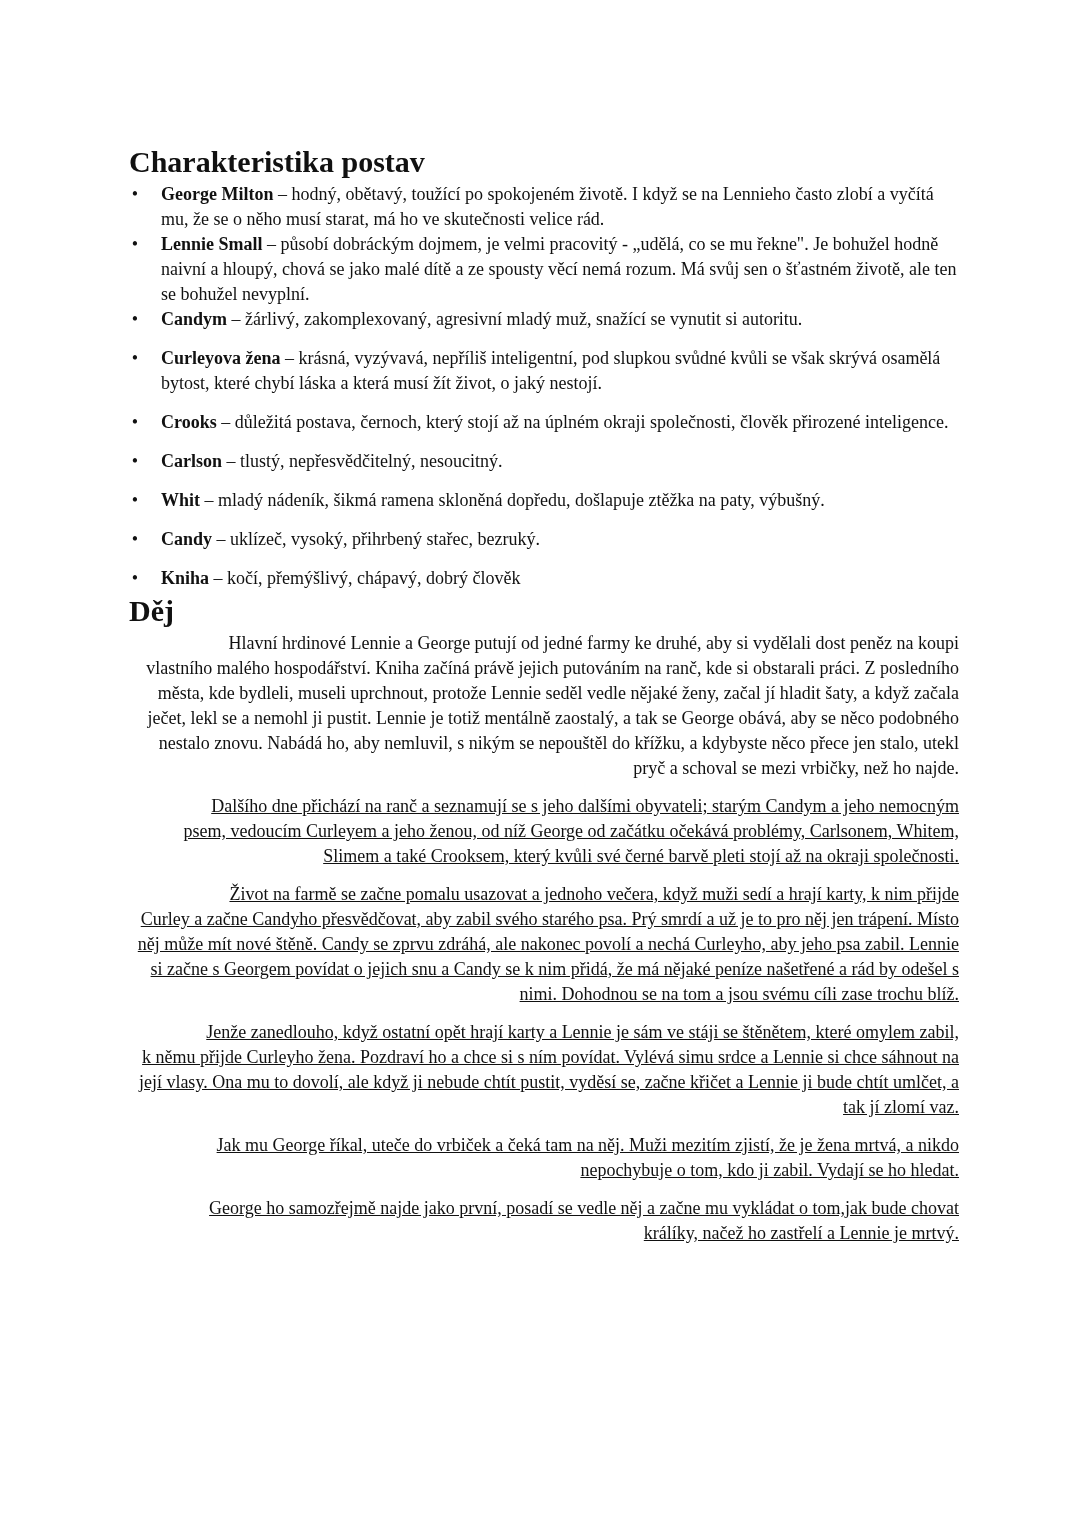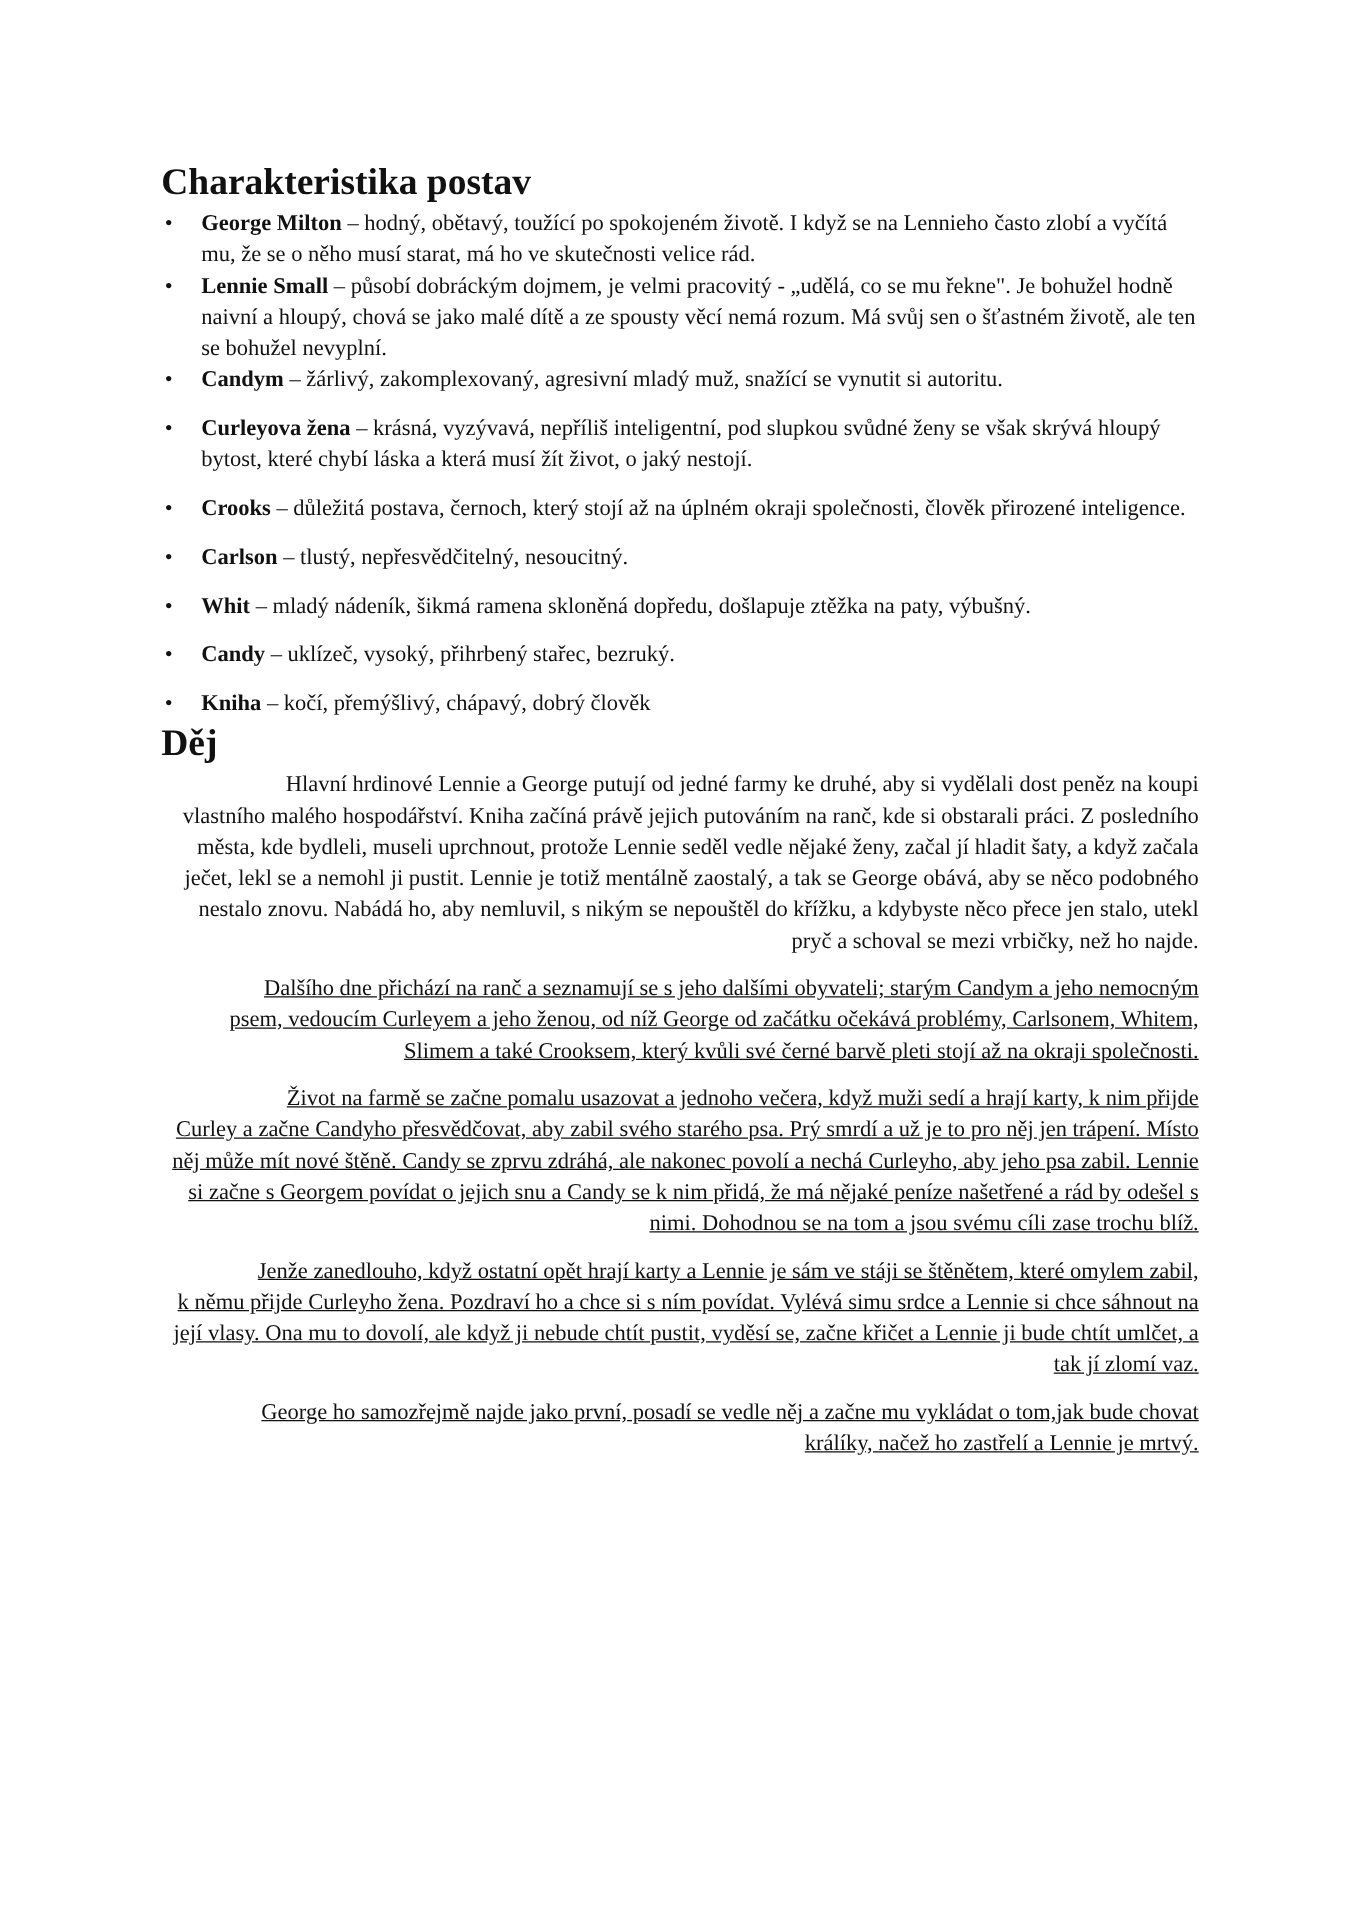--- a/index.html
+++ b/index.html
@@ -18,21 +18,21 @@
       width: 830px;
     }
     h1 {
       font-family: "Liberation Serif", "DejaVu Serif", serif;
       font-weight: bold;
       font-size: 30px;
       line-height: 36px;
       margin: 0;
       color: #111;
     }
-    h1.h-chars { margin-top: 0; }
+    h1.h-chars { margin-top: 16px; }
     h1.h-plot { margin-top: 2px; margin-bottom: 2px; }
     ul.chars {
       list-style: none;
       margin: 2px 0 0 0;
       padding: 0;
     }
     ul.chars li {
       position: relative;
       padding-left: 32px;
       font-size: 18px;
@@ -58,29 +58,30 @@
   </style>
 </head>
 <body>
 
 <div class="page">
   <h1 class="h-chars">Charakteristika postav</h1>
   <ul class="chars">
     <li><span class="bullet">•</span><b>George Milton</b><span> – hodný, obětavý, toužící po spokojeném životě. I když se na Lennieho často zlobí a vyčítá mu, že se o něho musí starat, má ho ve skutečnosti velice rád.</span></li>
     <li><span class="bullet">•</span><b>Lennie Small</b><span> – působí dobráckým dojmem, je velmi pracovitý - „udělá, co se mu řekne". Je bohužel hodně naivní a hloupý, chová se jako malé dítě a ze spousty věcí nemá rozum. Má svůj sen o šťastném životě, ale ten se bohužel nevyplní.</span></li>
     <li><span class="bullet">•</span><b>Candym</b><span> – žárlivý, zakomplexovaný, agresivní mladý muž, snažící se vynutit si autoritu.</span></li>
-    <li class="gap"><span class="bullet">•</span><b>Curleyova žena</b><span> – krásná, vyzývavá, nepříliš inteligentní, pod slupkou svůdné ženy se však skrývá hloupý bytost, které chybí láska a která musí žít život, o jaký nestojí.</span></li>
+    <li class="gap"><span class="bullet">•</span><b>Curleyova žena</b><span> – krásná, vyzývavá, nepříliš inteligentní, pod slupkou svůdné kvůli se však skrývá osamělá bytost, které chybí láska a která musí žít život, o jaký nestojí.</span></li>
     <li class="gap"><span class="bullet">•</span><b>Crooks</b><span> – důležitá postava, černoch, který stojí až na úplném okraji společnosti, člověk přirozené inteligence.</span></li>
     <li class="gap"><span class="bullet">•</span><b>Carlson</b><span> – tlustý, nepřesvědčitelný, nesoucitný.</span></li>
     <li class="gap"><span class="bullet">•</span><b>Whit</b><span> – mladý nádeník, šikmá ramena skloněná dopředu, došlapuje ztěžka na paty, výbušný.</span></li>
     <li class="gap"><span class="bullet">•</span><b>Candy</b><span> – uklízeč, vysoký, přihrbený stařec, bezruký.</span></li>
     <li class="gap"><span class="bullet">•</span><b>Kniha</b><span> – kočí, přemýšlivý, chápavý, dobrý člověk</span></li>
   </ul>
 
   <h1 class="h-plot">Děj</h1>
   <div>
     <p class="para">Hlavní hrdinové Lennie a George putují od jedné farmy ke druhé, aby si vydělali dost peněz na koupi vlastního malého hospodářství. Kniha začíná právě jejich putováním na ranč, kde si obstarali práci. Z posledního města, kde bydleli, museli uprchnout, protože Lennie seděl vedle nějaké ženy, začal jí hladit šaty, a když začala ječet, lekl se a nemohl ji pustit. Lennie je totiž mentálně zaostalý, a tak se George obává, aby se něco podobného nestalo znovu. Nabádá ho, aby nemluvil, s nikým se nepouštěl do křížku, a kdybyste něco přece jen stalo, utekl pryč a schoval se mezi vrbičky, než ho najde.</p>
     <p class="para">Dalšího dne přichází na ranč a seznamují se s jeho dalšími obyvateli; starým Candym a jeho nemocným psem, vedoucím Curleyem a jeho ženou, od níž George od začátku očekává problémy, Carlsonem, Whitem, Slimem a také Crooksem, který kvůli své černé barvě pleti stojí až na okraji společnosti.</p>
     <p class="para">Život na farmě se začne pomalu usazovat a jednoho večera, když muži sedí a hrají karty, k nim přijde Curley a začne Candyho přesvědčovat, aby zabil svého starého psa. Prý smrdí a už je to pro něj jen trápení. Místo něj může mít nové štěně. Candy se zprvu zdráhá, ale nakonec povolí a nechá Curleyho, aby jeho psa zabil. Lennie si začne s Georgem povídat o jejich snu a Candy se k nim přidá, že má nějaké peníze našetřené a rád by odešel s nimi. Dohodnou se na tom a jsou svému cíli zase trochu blíž.</p>
     <p class="para">Jenže zanedlouho, když ostatní opět hrají karty a Lennie je sám ve stáji se štěnětem, které omylem zabil, k němu přijde Curleyho žena. Pozdraví ho a chce si s ním povídat. Vylévá simu srdce a Lennie si chce sáhnout na její vlasy. Ona mu to dovolí, ale když ji nebude chtít pustit, vyděsí se, začne křičet a Lennie ji bude chtít umlčet, a tak jí zlomí vaz.</p>
+    <p class="para">Jak mu George říkal, uteče do vrbiček a čeká tam na něj. Muži mezitím zjistí, že je žena mrtvá, a nikdo nepochybuje o tom, kdo ji zabil. Vydají se ho hledat.</p>
     <p class="para">George ho samozřejmě najde jako první, posadí se vedle něj a začne mu vykládat o tom,jak bude chovat králíky, načež ho zastřelí a Lennie je mrtvý.</p>
   </div>
 </div>
 
 </body></html>

